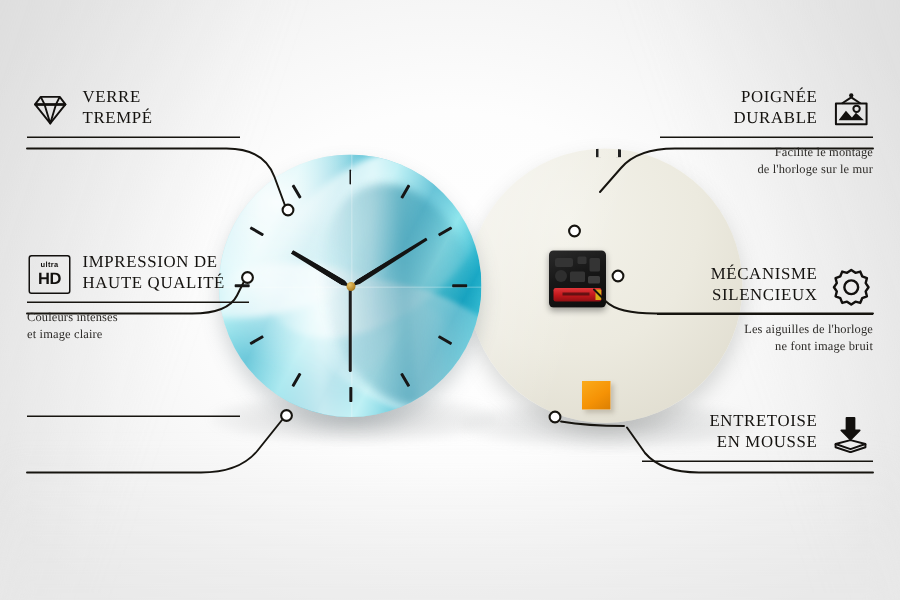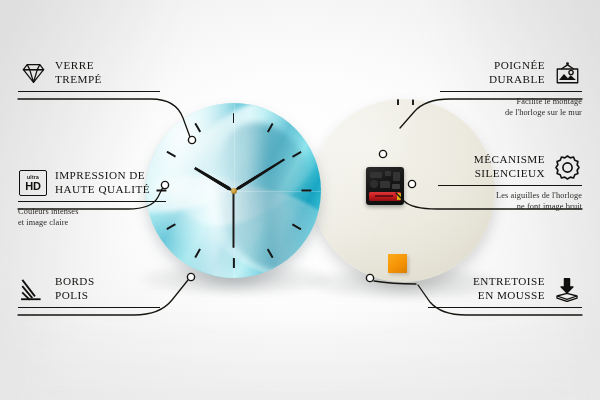--- a/index.html
+++ b/index.html
@@ -443,34 +443,20 @@
       </span>
     </div>
     <div class="co-rule"></div>
     <div class="co-sub">
       <span>Couleurs intenses</span><br>
       <span>et image claire</span>
     </div>
   </div>
 
   <div class="callout left" style="left:18px; top:274px; width:142px;">
-    <div class="co-head">
-      <span class="co-icon">
-        <svg viewBox="0 0 30 26" width="27" height="23" fill="none" stroke="#12100e" stroke-width="2.1" stroke-linecap="square">
-          <path d="M3,3 L16,20"></path>
-          <path d="M3,10 L13,22"></path>
-          <path d="M3,17 L10,24"></path>
-          <path d="M2,24 L22,24"></path>
-        </svg>
-      </span>
-      <span class="co-title">
-        <span>BORDS</span><br>
-        <span>POLIS</span>
-      </span>
-    </div>
     <div class="co-rule"></div>
   </div>
 
   <div class="callout right" style="left:440px; top:58px; width:142px;">
     <div class="co-head">
       <span class="co-title">
         <span>POIGNÉE</span><br>
         <span>DURABLE</span>
       </span>
       <span class="co-icon">
@@ -483,21 +469,21 @@
         </svg>
       </span>
     </div>
     <div class="co-rule"></div>
     <div class="co-sub">
       <span>Facilite le montage</span><br>
       <span>de l'horloge sur le mur</span>
     </div>
   </div>
 
-  <div class="callout right" style="left:438px; top:152px; width:144px;">
+  <div class="callout right" style="left:438px; top:176px; width:144px;">
     <div class="co-head">
       <span class="co-title">
         <span>MÉCANISME</span><br>
         <span>SILENCIEUX</span>
       </span>
       <span class="co-icon">
         <svg viewBox="0 0 30 30" width="27" height="27" fill="none" stroke="#12100e" stroke-width="1.8" stroke-linejoin="round">
           <path d="M15,2.2 L18.1,4.3 L21.7,3.4 L23.1,6.9 L26.6,8.3 L25.7,11.9 L27.8,15 L25.7,18.1 L26.6,21.7 L23.1,23.1 L21.7,26.6 L18.1,25.7 L15,27.8 L11.9,25.7 L8.3,26.6 L6.9,23.1 L3.4,21.7 L4.3,18.1 L2.2,15 L4.3,11.9 L3.4,8.3 L6.9,6.9 L8.3,3.4 L11.9,4.3 Z"></path>
           <circle cx="15" cy="15" r="5.1"></circle>
         </svg>

